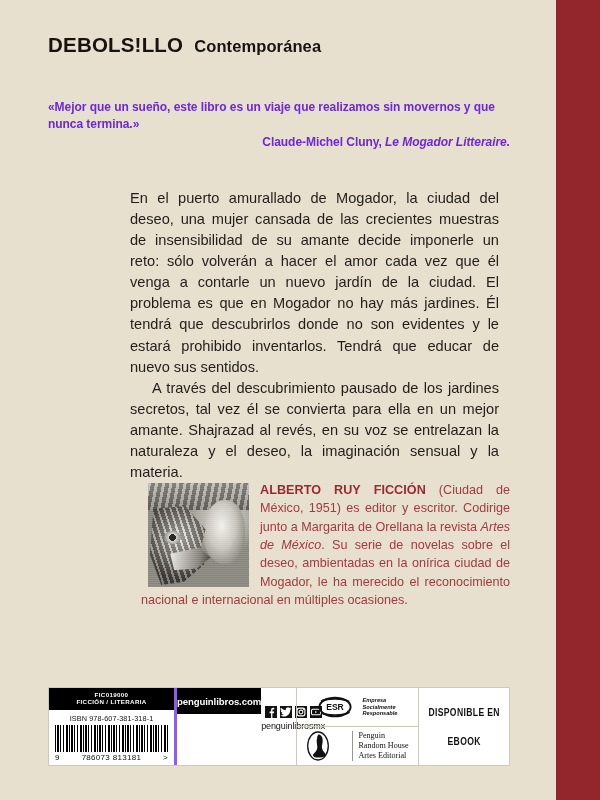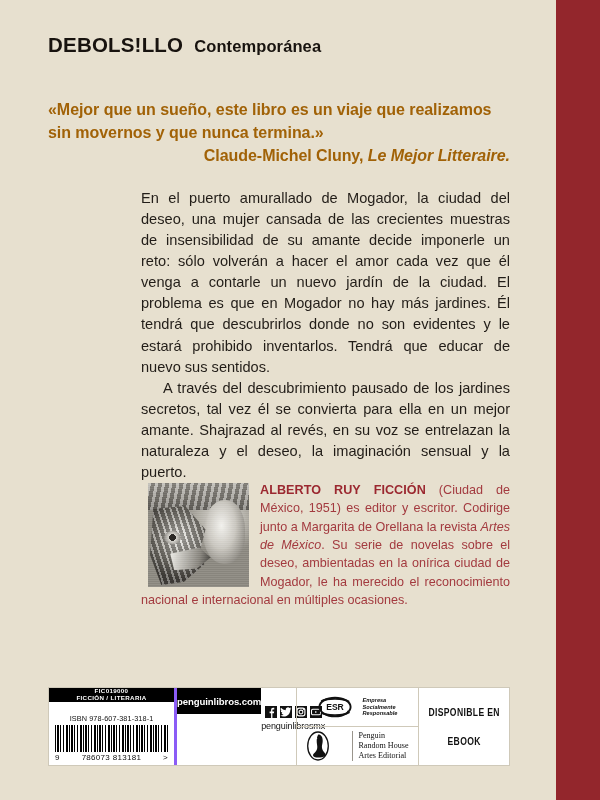--- a/index.html
+++ b/index.html
@@ -47,37 +47,37 @@
     font-weight: 700;
     color: #18130f;
     letter-spacing: 0.1px;
   }
 
   
   #quote {
     position: absolute;
     left: 48px; top: 99px;
     width: 462px;
-    color: #a16207;
-    font-size: 16px;
+    color: #6d28d9;
+    font-size: 12px;
     font-weight: 700;
     line-height: 1.42;
     letter-spacing: -0.05px;
   }
   #quote .attrib {
     display: block;
     text-align: right;
     margin-top: 1px;
   }
   #quote .attrib .pub { font-style: italic; }
 
   
   #blurb {
     position: absolute;
-    left: 141px; top: 188px;
+    left: 130px; top: 188px;
     width: 369px;
     color: #221d18;
     font-size: 14.6px;
     line-height: 1.445;
     text-align: justify;
     text-justify: inter-word;
   }
   #blurb p { margin: 0; }
   #blurb p + p { text-indent: 22px; }
 
@@ -174,21 +174,21 @@
     font-size: 6.2px;
     font-weight: 700;
     letter-spacing: 0.35px;
     white-space: nowrap;
   }
   #isbn-text {
     text-align: center;
     font-size: 7.3px;
     letter-spacing: 0.1px;
     color: #111;
-    padding-top: 12px;
+    padding-top: 4px;
   }
   #barcode {
     flex: 1;
     display: flex; flex-direction: column;
     align-items: center; justify-content: flex-start;
     padding: 2px 6px 3px;
   }
   #bars {
     width: 100%;
     height: 27px;
@@ -297,27 +297,27 @@
 
   <div id="imprint">
     <span class="brand">DEBOLS!LLO</span>
     <span class="line">Contemporánea</span>
   </div>
 
   <div id="quote">
     <span>«Mejor que un sueño, este libro es un viaje que realizamos sin movernos y que nunca termina.»</span>
     <span class="attrib">
       <span>Claude-Michel Cluny,</span>
-      <span class="pub">Le Mejor Litteraire.</span>
+      <span class="pub">Le Mogador Litteraire.</span>
     </span>
   </div>
 
   <div id="blurb">
     <p>En el puerto amurallado de Mogador, la ciudad del deseo, una mujer cansada de las crecientes muestras de insensibilidad de su amante decide imponerle un reto: sólo volverán a hacer el amor cada vez que él venga a contarle un nuevo jardín de la ciudad. El problema es que en Mogador no hay más jardines. Él tendrá que descubrirlos donde no son evidentes y le estará prohibido inventarlos. Tendrá que educar de nuevo sus sentidos.</p>
-    <p>A través del descubrimiento pausado de los jardines secretos, tal vez él se convierta para ella en un mejor amante. Shajrazad al revés, en su voz se entrelazan la naturaleza y el deseo, la imaginación sensual y la puerto.</p>
+    <p>A través del descubrimiento pausado de los jardines secretos, tal vez él se convierta para ella en un mejor amante. Shajrazad al revés, en su voz se entrelazan la naturaleza y el deseo, la imaginación sensual y la materia.</p>
   </div>
 
   <div id="bio">
     <div id="bio-photo">
       <div class="ph-bg"></div>
       <div class="ph-top"></div>
       <div class="ph-face"></div>
       <div class="ph-mask"></div>
       <div class="ph-beak"></div>
       <div class="ph-eye"></div>

